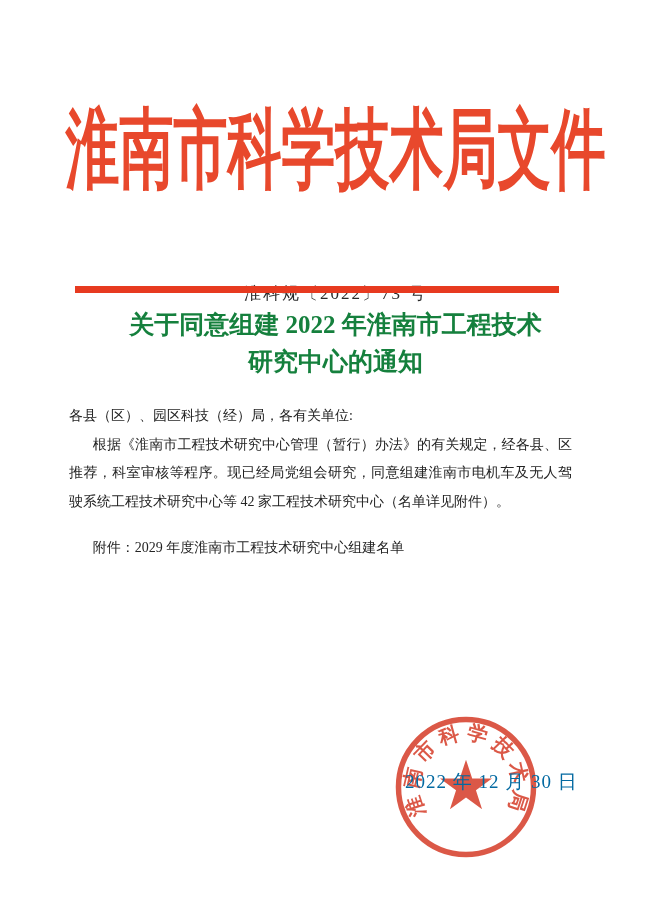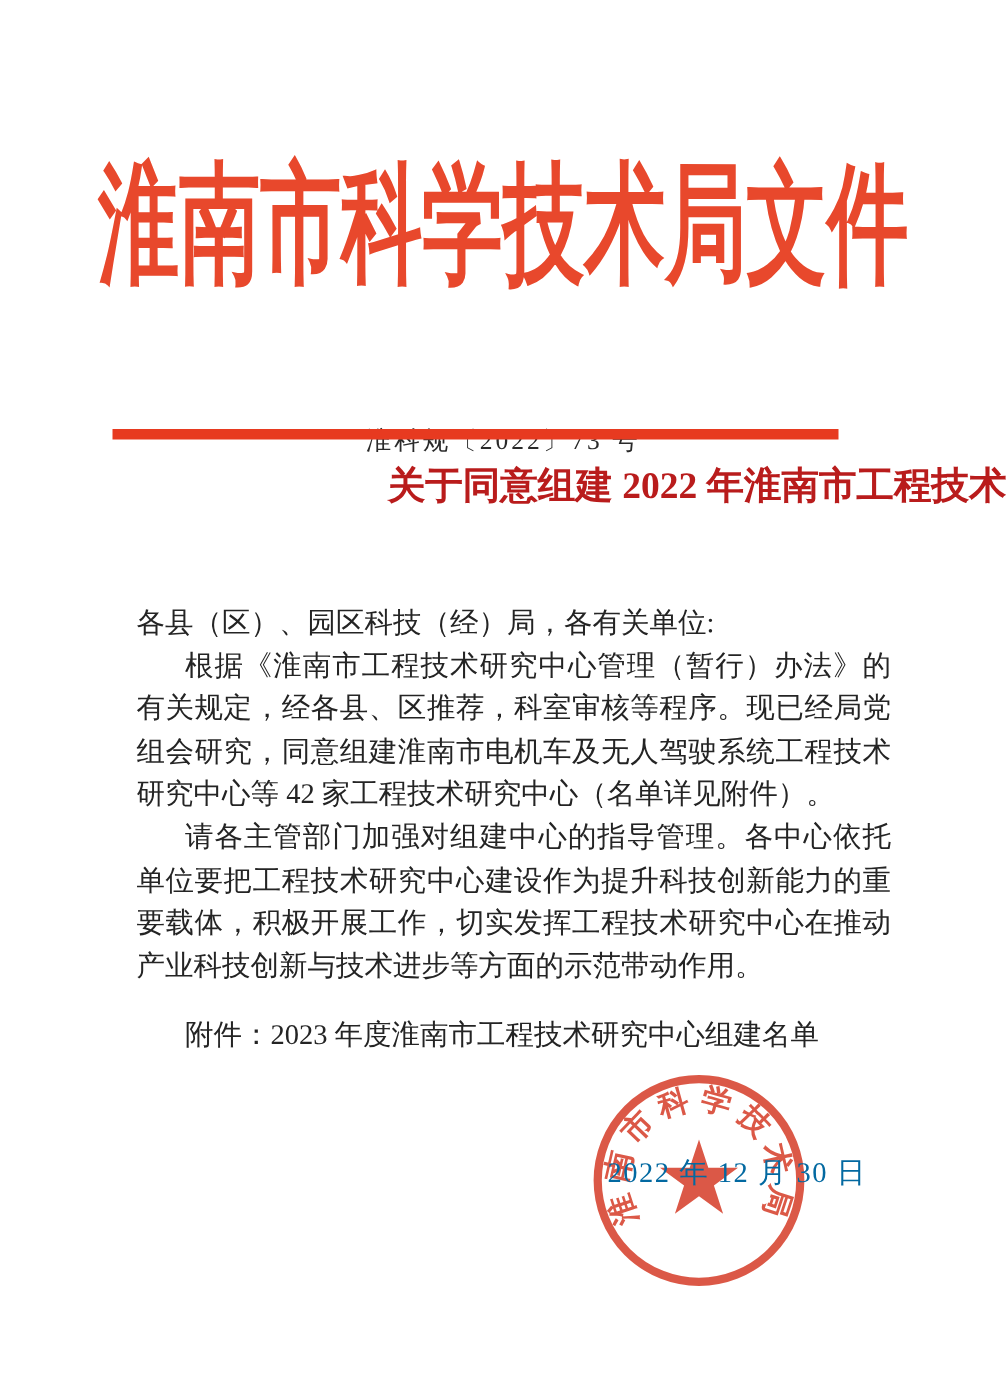--- a/index.html
+++ b/index.html
@@ -52,33 +52,33 @@
     width: 484px;
     height: 7px;
     background: #e73a20;
   }
   
   .title {
     position: absolute;
     top: 306px;
     left: 0;
     width: 100%;
-    text-align: right;
+    text-align: center;
     font-size: 25px;
     font-weight: bold;
     line-height: 37px;
-    color: #b91c1c;
+    color: #15803d;
   }
   
   .body {
     position: absolute;
     top: 402px;
-    left: 91px;
+    left: 69px;
     width: 503px;
-    font-size: 19px;
+    font-size: 14px;
     line-height: 28.6px;
     text-align: justify;
     color: #242424;
   }
   .body p {
     margin: 0;
   }
   .body p.para {
     text-indent: 1.7em;
   }
@@ -129,27 +129,27 @@
 <div class="page">
 
   <div class="brand">淮南市科学技术局文件</div>
 
   <div class="docnum">淮科规〔2022〕73 号</div>
 
   <div class="redline"></div>
 
   <div class="title">
     <div>关于同意组建 2022 年淮南市工程技术</div>
+    <div>研究中心的通知</div>
   </div>
 
   <div class="body">
     <p class="salutation">各县（区）、园区科技（经）局，各有关单位:</p>
     <p class="para">根据《淮南市工程技术研究中心管理（暂行）办法》的有关规定，经各县、区推荐，科室审核等程序。现已经局党组会研究，同意组建淮南市电机车及无人驾驶系统工程技术研究中心等 42 家工程技术研究中心（名单详见附件）。</p>
-    <p class="para">请各主管部门加强对组建中心的指导管理。各中心依托单位要把工程技术研究中心建设作为提升科技创新能力的重要载体，积极开展工作，切实发挥工程技术研究中心在推动产业科技创新与技术进步等方面的示范带动作用。</p>
-    <p class="para attachment">附件：2023 年度淮南市工程技术研究中心组建名单</p>
+    <p class="para attachment">附件：2029 年度淮南市工程技术研究中心组建名单</p>
   </div>
 
   <svg class="seal" viewBox="0 0 160 160" xmlns="http://www.w3.org/2000/svg">
     <circle class="seal-ring" cx="80" cy="80" r="74"></circle>
     <polygon class="seal-star" points="80,50 86.8,70.7 108.5,70.7 90.9,83.6 97.6,104.3 80,91.5 62.4,104.3 69.1,83.6 51.5,70.7 73.2,70.7"></polygon>
     <path id="sealArc" d="M 40.2 113.4 A 52 52 0 1 1 119.8 113.4" fill="none"></path>
     <text class="seal-text-el" text-anchor="middle">
       <textPath href="#sealArc" startOffset="50%">淮南市科学技术局</textPath>
     </text>
   </svg>

